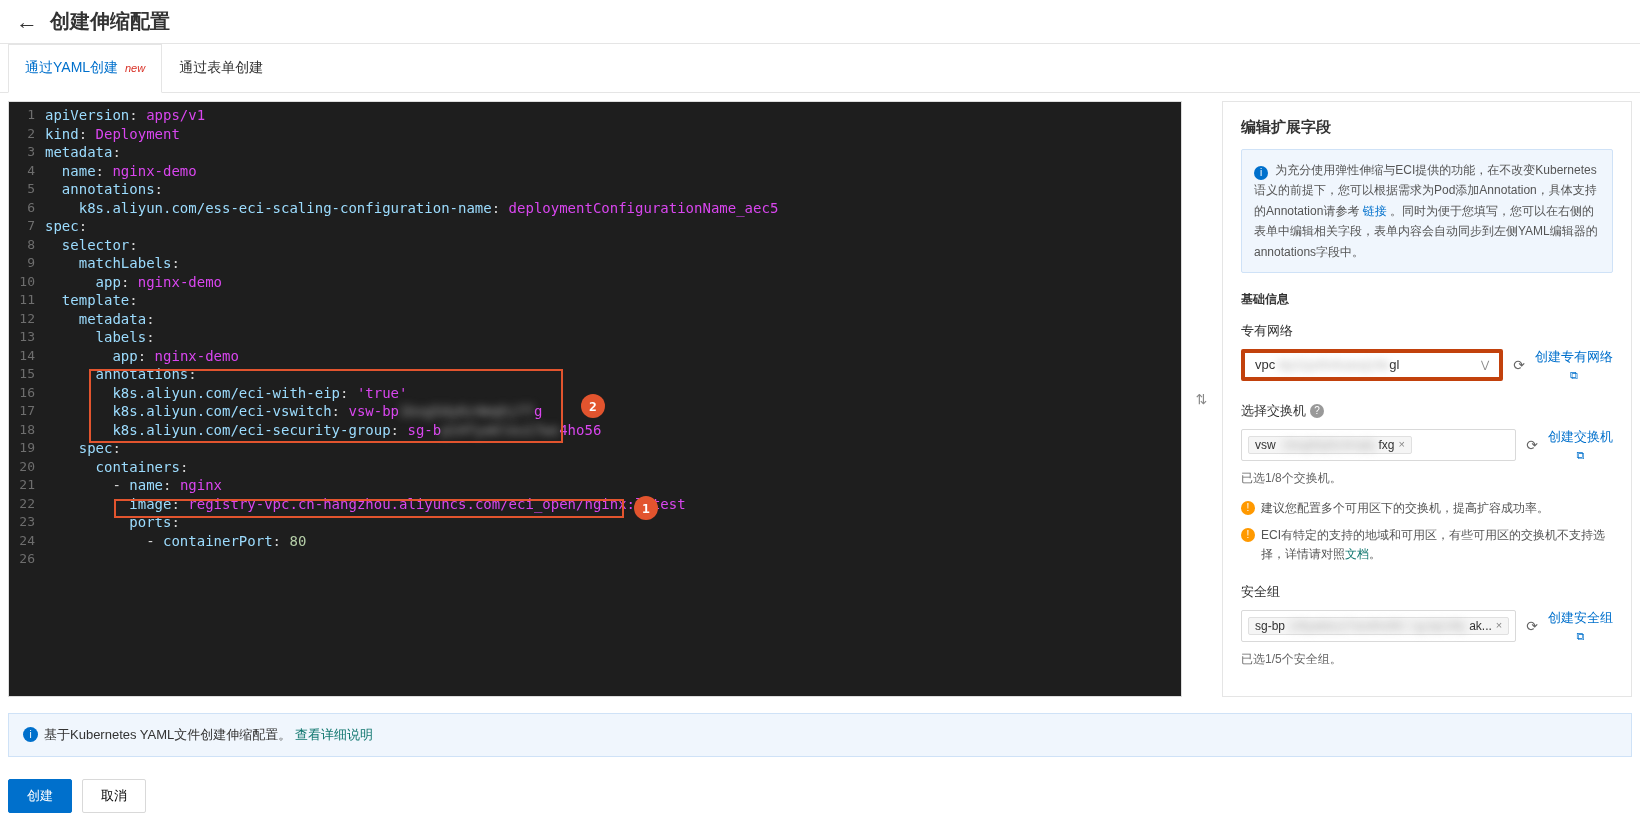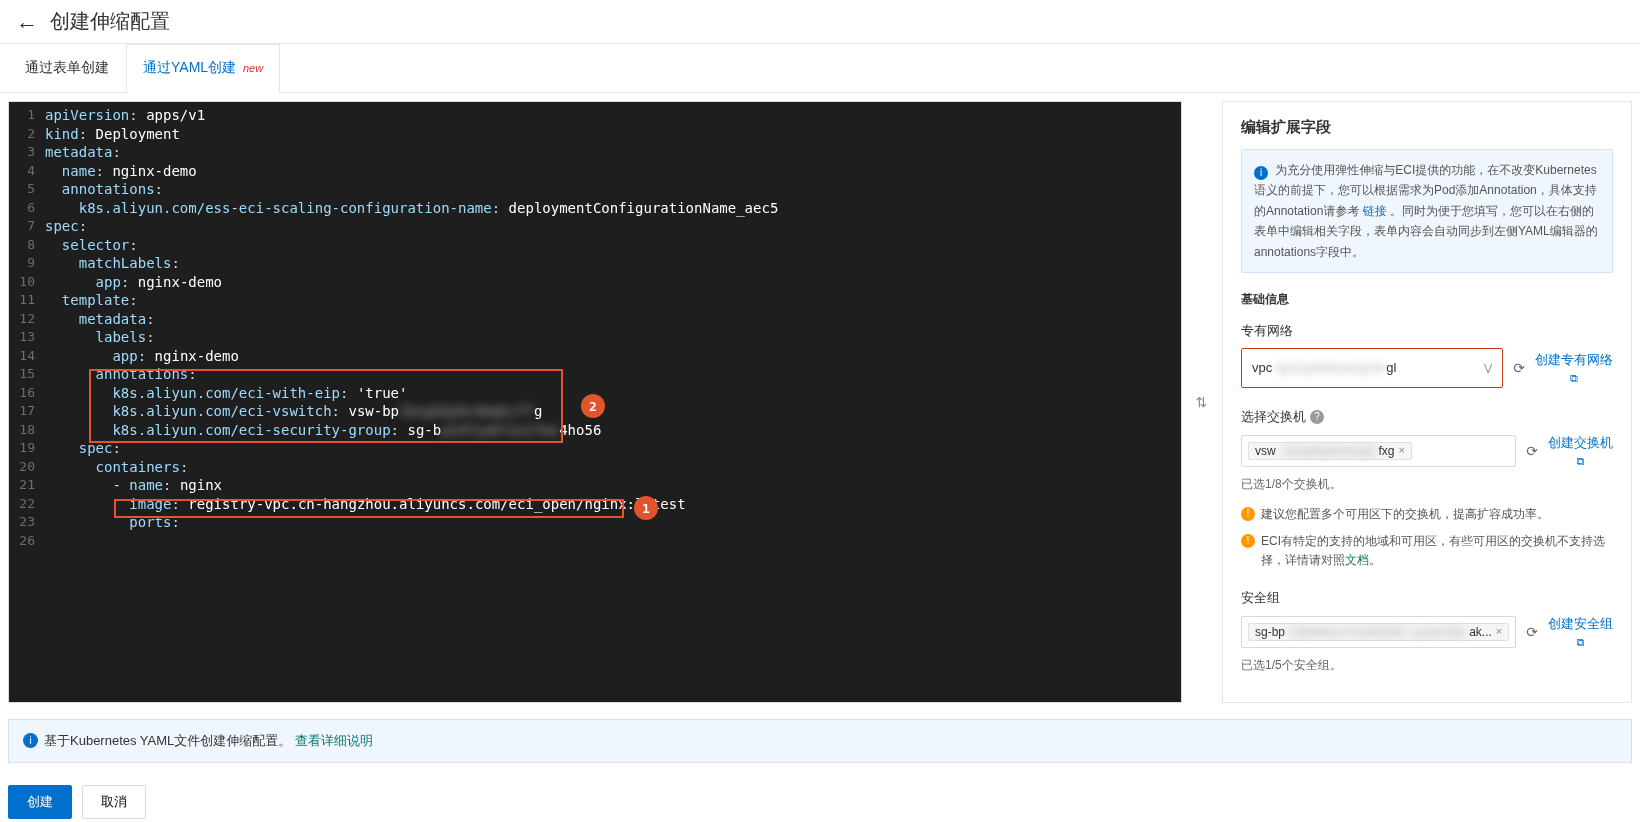--- a/index.html
+++ b/index.html
@@ -1,34 +1,34 @@
 <!DOCTYPE html>
 <html><head>
 <meta charset="utf-8">
 <style>
 * { margin: 0; padding: 0; box-sizing: border-box; }
 body { font-family: -apple-system, BlinkMacSystemFont, "PingFang SC", "Microsoft YaHei", sans-serif; font-size: 13px; color: #333; background: #fff; }
 
 .header { display: flex; align-items: center; padding: 8px 16px; border-bottom: 1px solid #e5e5e5; }
 .back-arrow { font-size: 22px; margin-right: 12px; cursor: pointer; color: #333; }
-.page-title { font-size: 20px; font-weight: 400; }
+.page-title { font-size: 20px; font-weight: 700; }
 
 .tabs { display: flex; border-bottom: 1px solid #e5e5e5; padding-left: 8px; }
 .tab { padding: 14px 16px; font-size: 14px; cursor: pointer; border: 1px solid transparent; color: #333; position: relative; }
 .tab.active { color: #0070cc; border: 1px solid #e5e5e5; border-bottom-color: #fff; margin-bottom: -1px; }
 .tab .new-badge { color: #d93026; font-style: italic; font-size: 11px; margin-left: 3px; font-weight: 500; }
 
 .main-row { display: flex; padding: 8px; gap: 8px; align-items: stretch; }
 
 .editor { flex: 1; background: #1e1e1e; color: #d4d4d4; font-family: Consolas, Monaco, monospace; font-size: 14px; position: relative; min-height: 560px; overflow: hidden; border: 1px solid #ddd; }
 .code-lines { padding: 4px 0; position: relative; }
 .line { display: flex; line-height: 18.5px; }
 .ln { width: 36px; text-align: right; padding-right: 10px; color: #6e6e6e; font-size: 13px; user-select: none; }
 .code { white-space: pre; position: relative; } 
-.v { color: #ffffff; } 
+.v { color: #d946ef; } 
 .n { color: #b5cea8; } 
 .c { color: #d4d4d4; } 
 .key { color: #9cdcfe; }
 
 .annot-box { position: absolute; border: 2px solid #e2542e; pointer-events: none; }
 .annot-badge { position: absolute; width: 24px; height: 24px; border-radius: 50%; background: #e2542e; color: #fff; font-weight: 600; display: flex; align-items: center; justify-content: center; font-size: 13px; }
 
 .divider-col { display: flex; align-items: center; justify-content: center; width: 24px; color: #888; }
 .swap-icon { transform: rotate(90deg); font-size: 14px; }
 
@@ -36,21 +36,21 @@
 .panel-title { font-size: 15px; font-weight: 600; margin-bottom: 12px; }
 .info-box { background: #f0f6fd; border: 1px solid #cfe2f7; padding: 10px 12px; font-size: 12px; line-height: 1.7; color: #555; margin-bottom: 18px; border-radius: 2px; }
 .info-box .info-icon { display: inline-flex; width: 14px; height: 14px; border-radius: 50%; background: #0070cc; color: #fff; font-size: 10px; align-items: center; justify-content: center; margin-right: 4px; vertical-align: -2px; }
 .info-box a { color: #0070cc; text-decoration: none; }
 
 .section-title { font-size: 12px; font-weight: 600; margin: 10px 0 14px; }
 .field-label { font-size: 13px; color: #333; margin-bottom: 8px; display: flex; align-items: center; gap: 4px; }
 .help-icon { display: inline-flex; width: 14px; height: 14px; border-radius: 50%; background: #999; color: #fff; font-size: 10px; align-items: center; justify-content: center; }
 
 .field-row { display: flex; align-items: center; gap: 10px; margin-bottom: 8px; }
-.select-box { flex: 1; border: 1px solid #c2410c; height: 40px; padding: 0 10px; display: flex; align-items: center; justify-content: space-between; font-size: 13px; color: #333; cursor: pointer; border-radius: 2px; }
+.select-box { flex: 1; border: 4px solid #c2410c; height: 32px; padding: 0 10px; display: flex; align-items: center; justify-content: space-between; font-size: 13px; color: #333; cursor: pointer; border-radius: 2px; }
 .select-box .caret { color: #888; font-size: 10px; }
 .tag-box { flex: 1; border: 1px solid #d9d9d9; min-height: 32px; padding: 3px 6px; display: flex; align-items: center; flex-wrap: wrap; gap: 4px; border-radius: 2px; }
 .tag { background: #f5f5f5; border: 1px solid #e0e0e0; padding: 1px 6px; font-size: 12px; display: flex; align-items: flex-start; gap: 4px; border-radius: 2px; }
 .tag .x { color: #888; cursor: pointer; font-size: 11px; }
 .blur { filter: blur(4px); color: #aaa; }
 
 .refresh-icon { color: #666; cursor: pointer; font-size: 14px; }
 .side-link { color: #0070cc; font-size: 13px; cursor: pointer; display: flex; align-items: center; gap: 3px; white-space: nowrap; flex-direction: column; }
 .ext-icon { font-size: 11px; }
 
@@ -69,25 +69,25 @@
 </style>
 </head>
 <body>
 
 <div class="header">
   <span class="back-arrow">←</span>
   <span class="page-title">创建伸缩配置</span>
 </div>
 
 <div class="tabs">
-  <div class="tab">通过表单创建</div>
   <div class="tab active">
     <span>通过YAML创建</span>
     <span class="new-badge">new</span>
   </div>
+  <div class="tab">通过表单创建</div>
 </div>
 
 <div class="main-row">
   <div class="editor">
     <div class="code-lines" id="code-lines">
         <div class="line">
           <span class="ln">1</span>
           <span class="code"><span class="key">apiVersion</span><span class="c">: </span><span class="v">apps/v1</span></span>
         </div>
         <div class="line">
@@ -170,20 +170,24 @@
           <span class="ln">21</span>
           <span class="code"><span class="c">        - </span><span class="key">name</span><span class="c">: </span><span class="v">nginx</span></span>
         </div>
         <div class="line">
           <span class="ln">22</span>
           <span class="code"><span class="c">          </span><span class="key">image</span><span class="c">: </span><span class="v">registry-vpc.cn-hangzhou.aliyuncs.com/eci_open/nginx:latest</span></span>
         </div>
         <div class="line">
           <span class="ln">23</span>
           <span class="code"><span class="c">          </span><span class="key">ports</span><span class="c">:</span></span>
+        </div>
+        <div class="line">
+          <span class="ln">24</span>
+          <span class="code"><span class="c">            - </span><span class="key">containerPort</span><span class="c">: </span><span class="n">80</span></span>
         </div>
         <div class="line">
           <span class="ln">26</span>
           <span class="code"></span>
         </div>
       </div>
     <div class="annot-box" style="left:80px; top:267px; width:474px; height:74px;"></div>
     <div class="annot-badge" style="left:572px; top:292px;">2</div>
     <div class="annot-box" style="left:105px; top:397px; width:510px; height:19px;"></div>
     <div class="annot-badge" style="left:625px; top:394px;">1</div>

